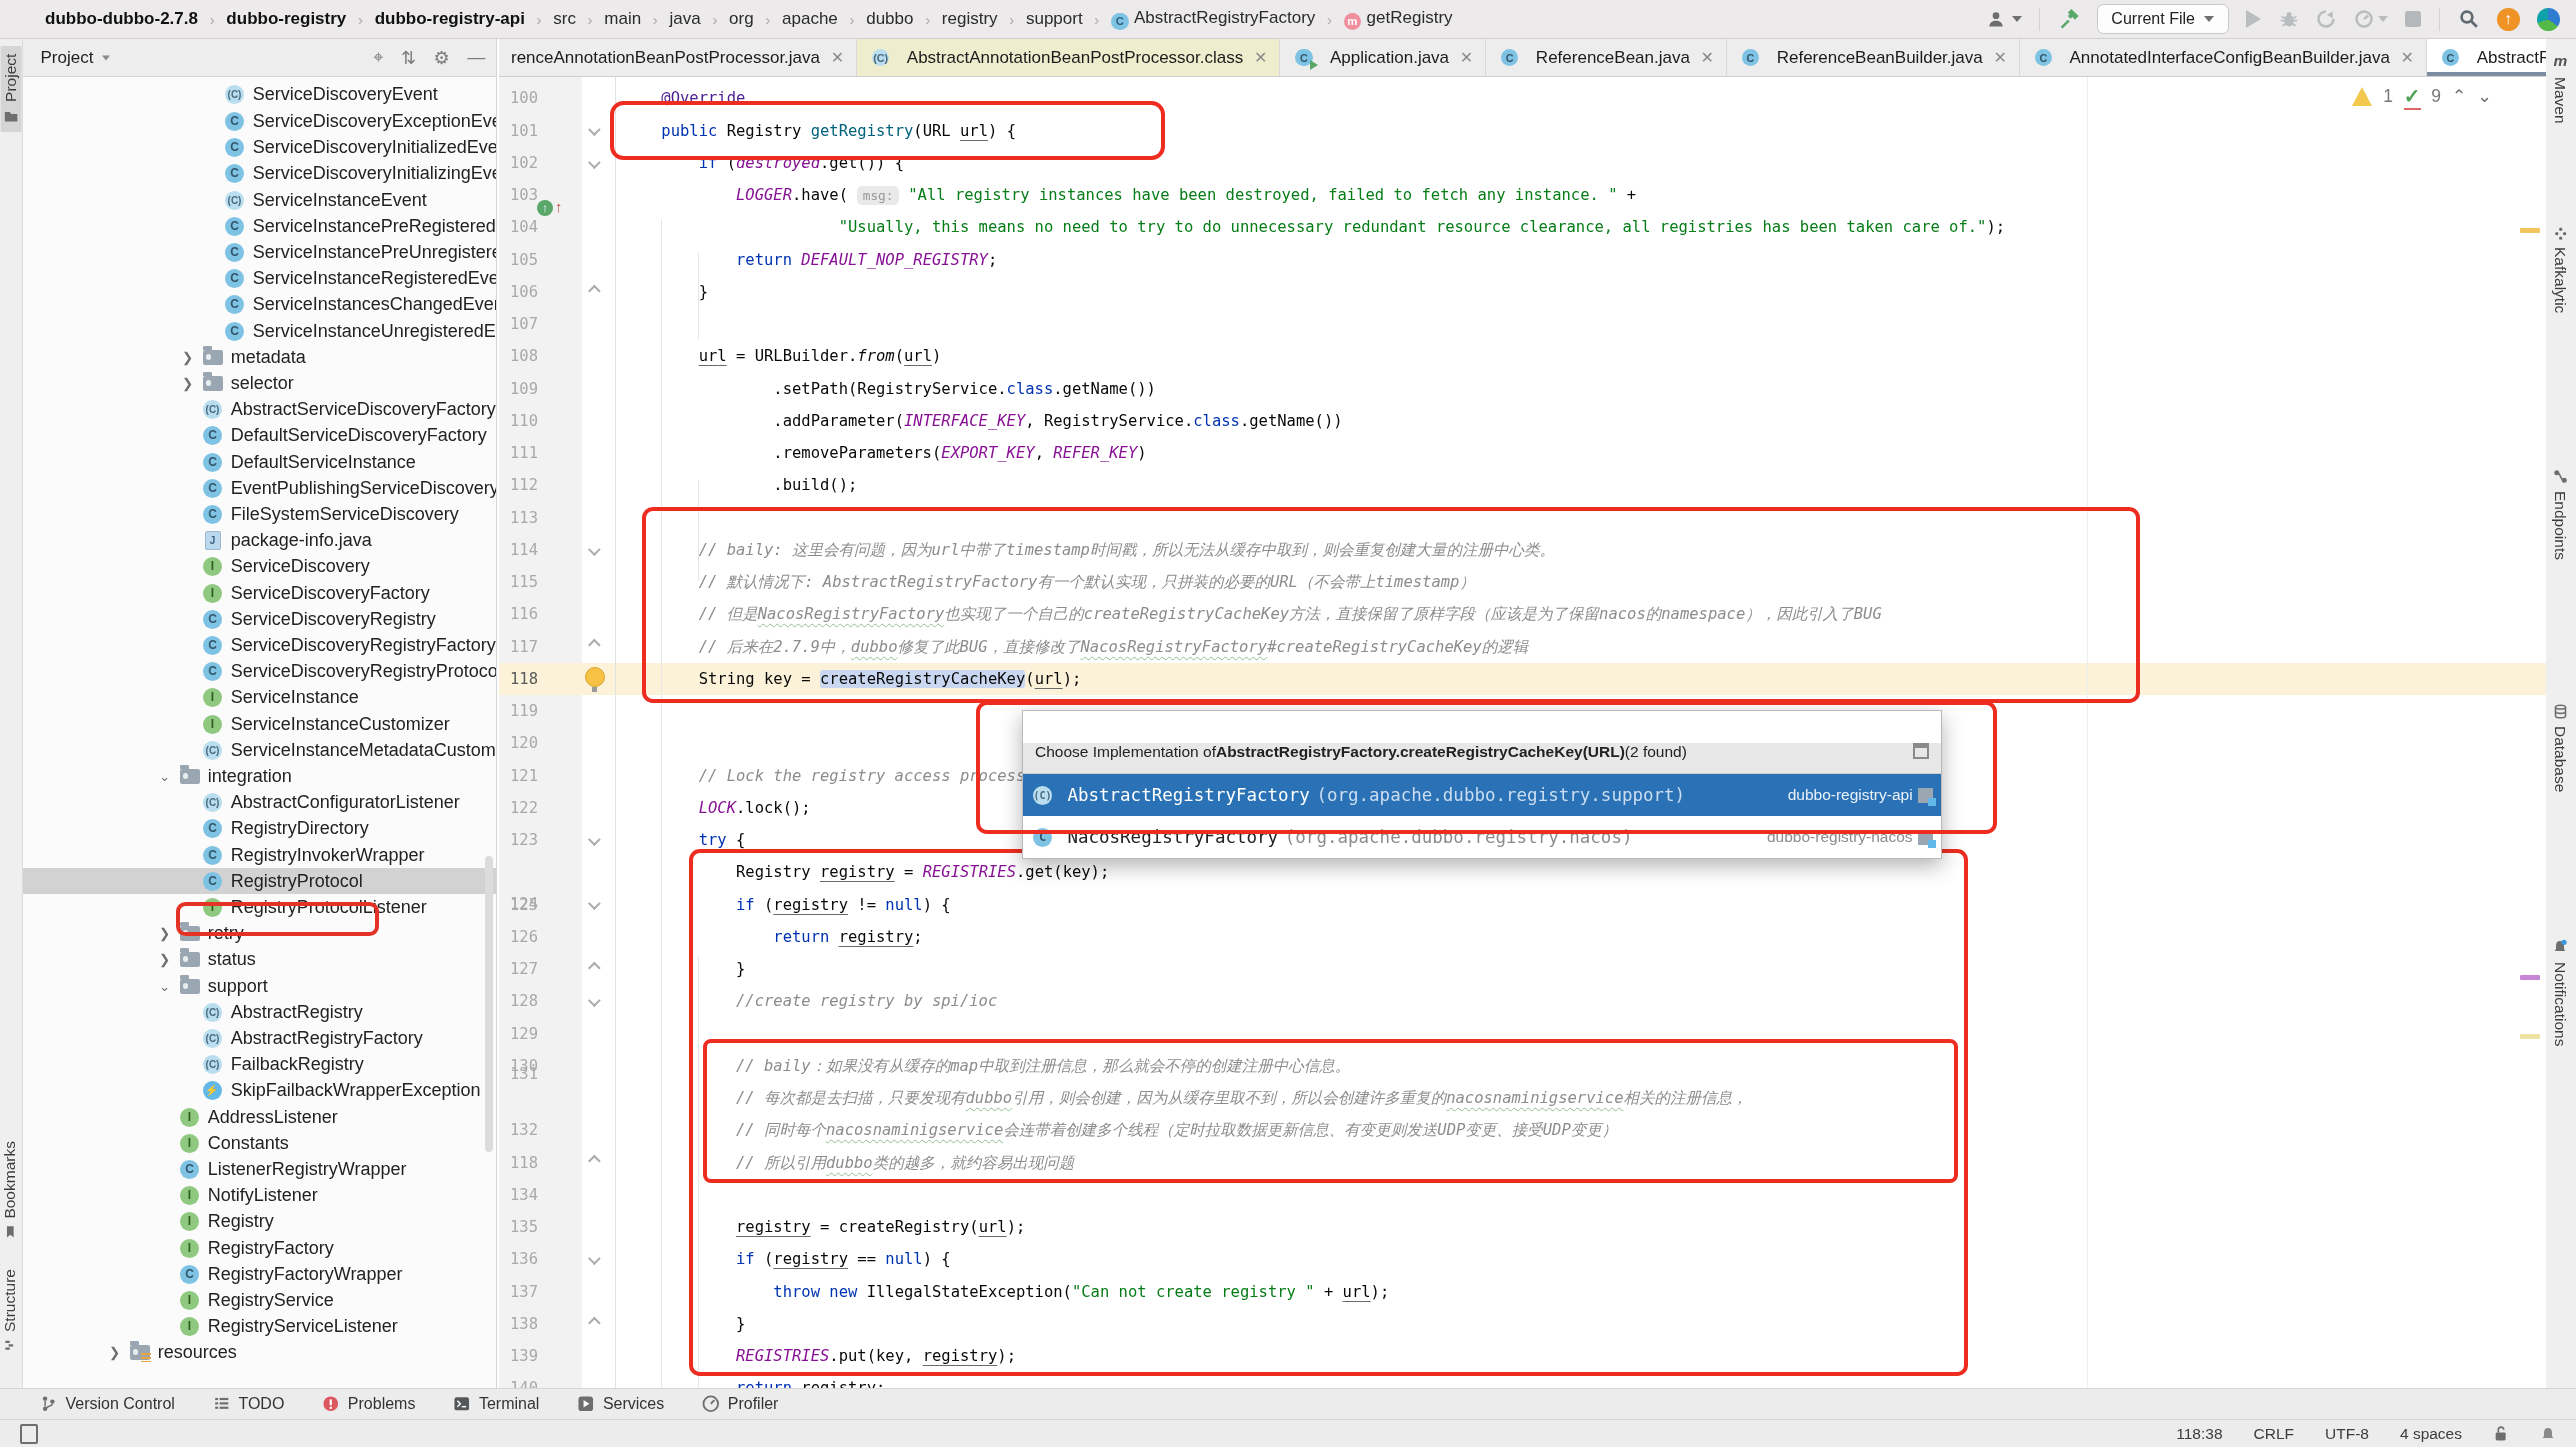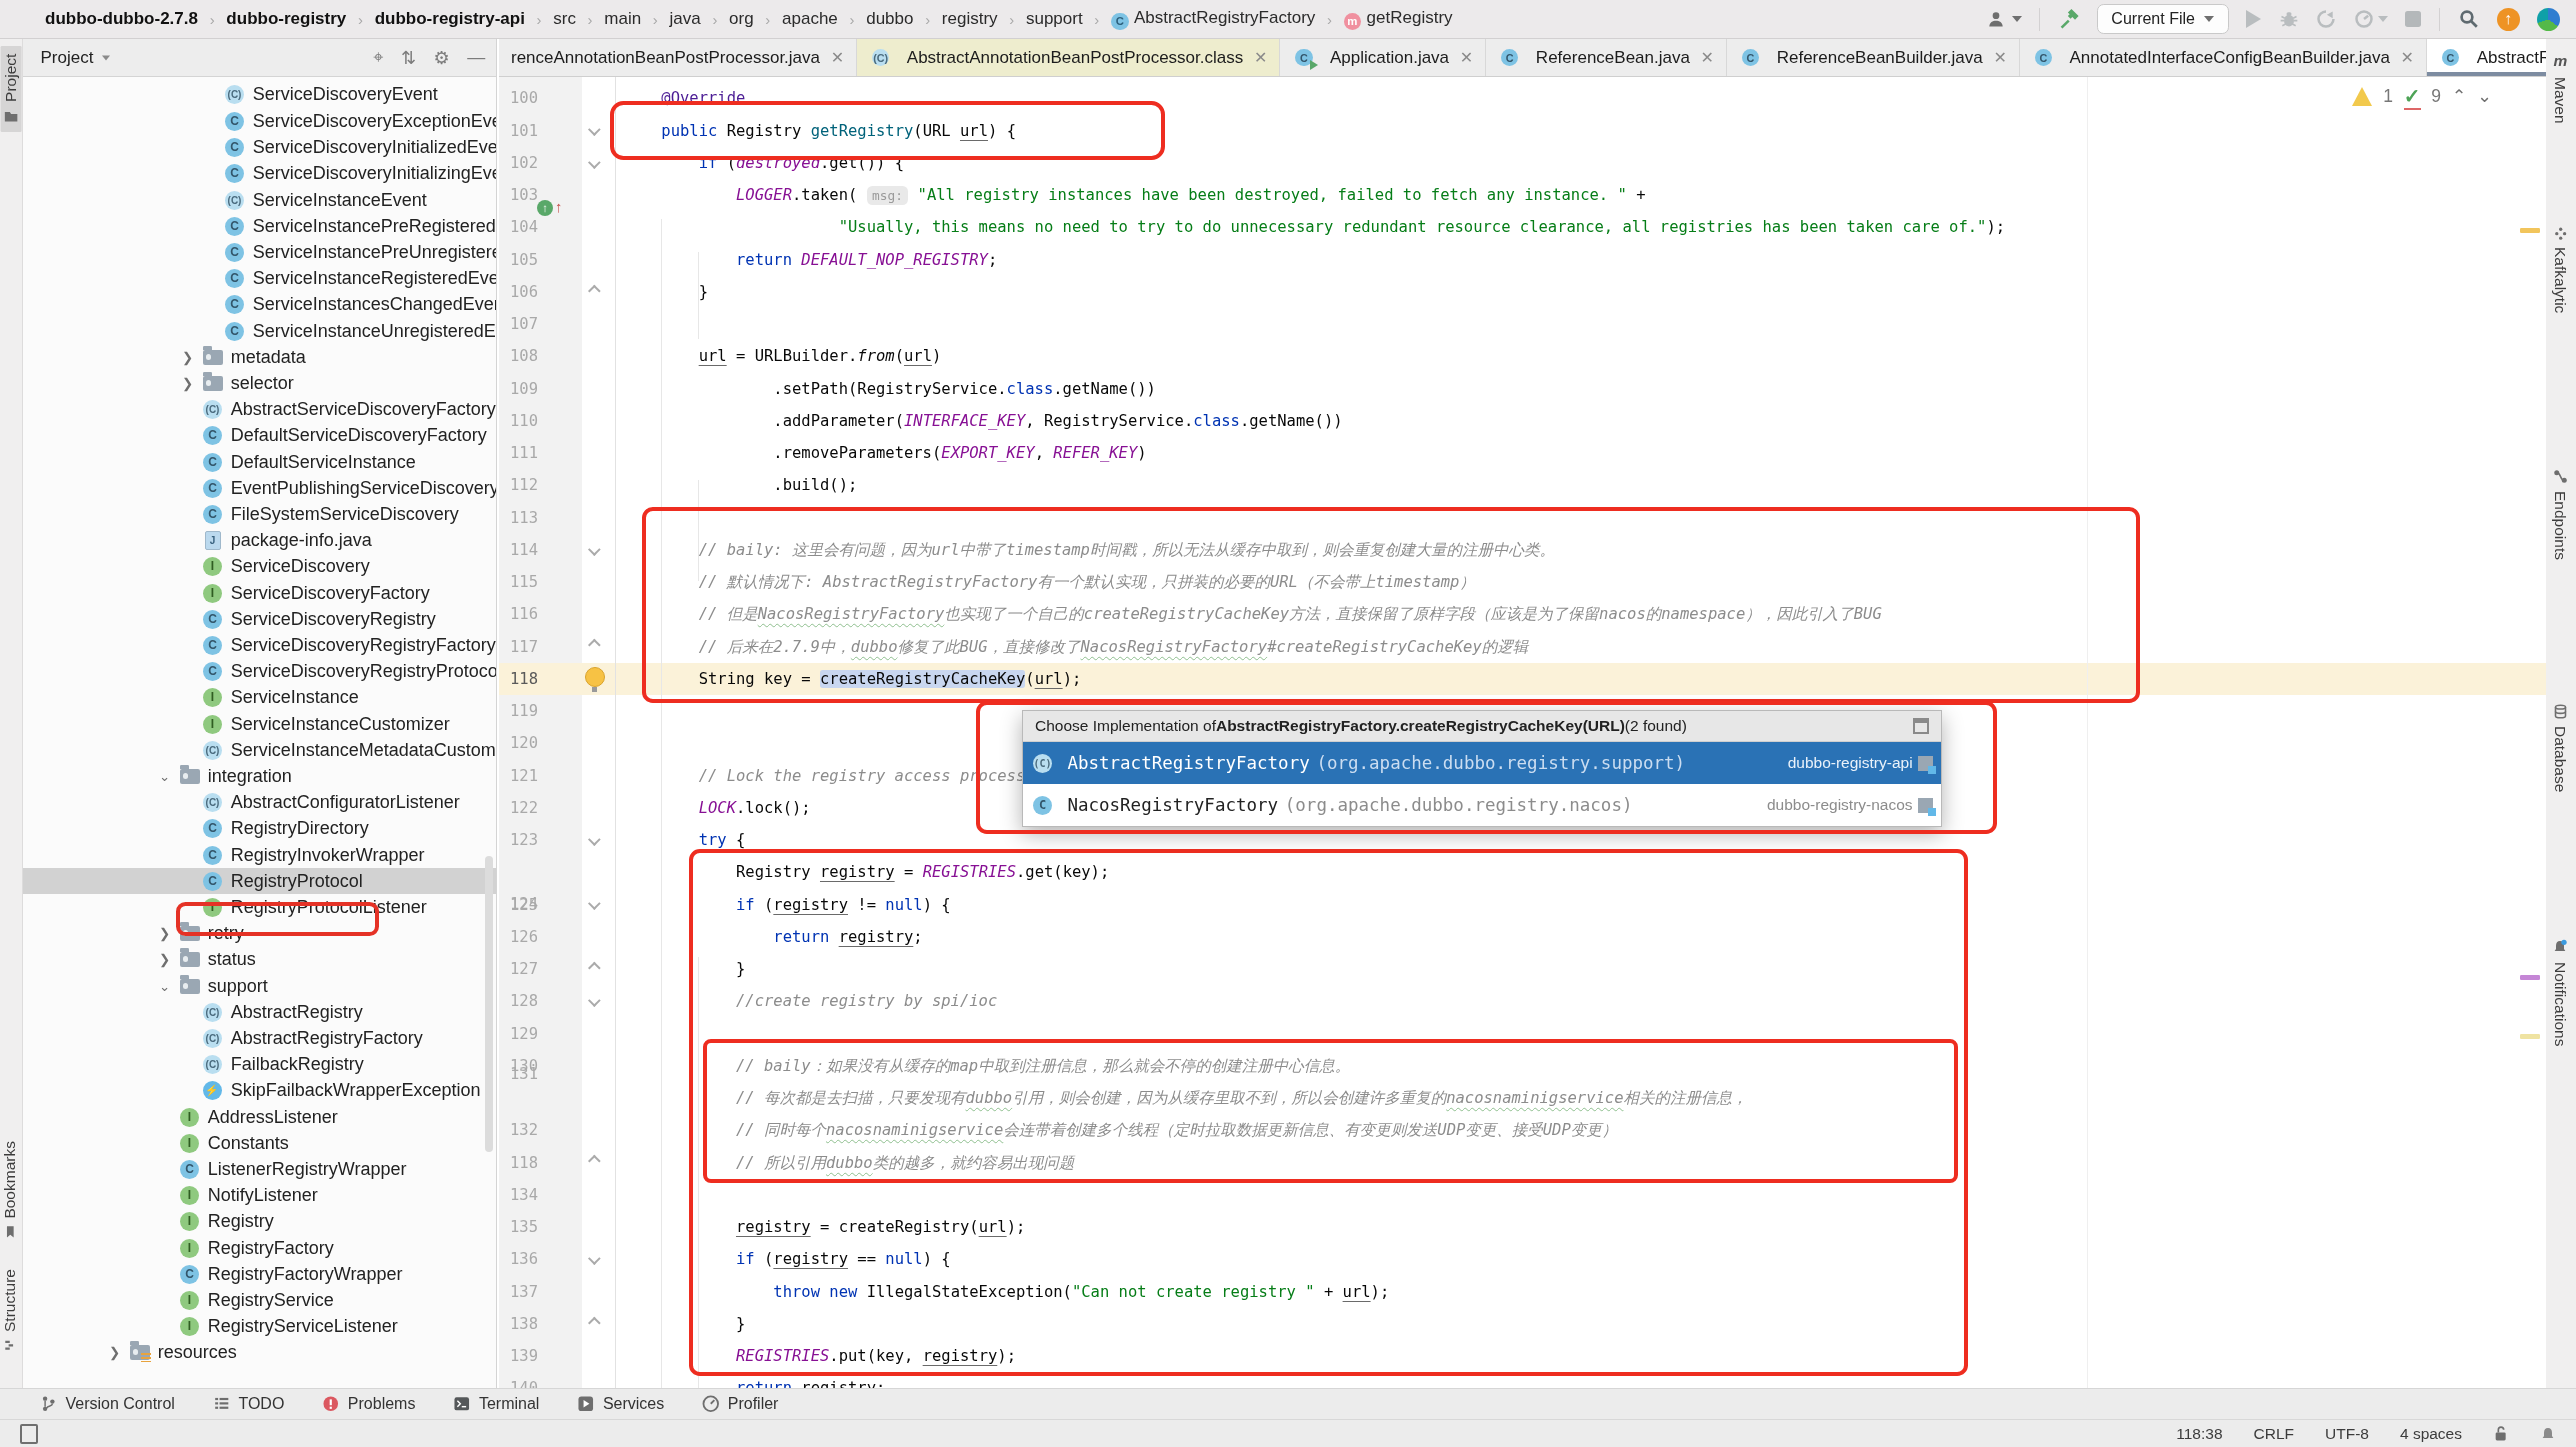--- a/index.html
+++ b/index.html
@@ -96,21 +96,21 @@
   #bulb:after{content:"";position:absolute;left:6px;top:19px;width:5.4px;height:5.4px;background:#9a9a9a;}
   #inspect{right:54px;top:6.7px;display:flex;align-items:center;gap:10.8px;font-size:17.5px;color:#777;}
   .warn-tri{width:0;height:0;border-left:10.8px solid transparent;border-right:10.8px solid transparent;border-bottom:19px solid #F2C94C;position:relative;}
   .check{color:#4DA356;font-size:20px;font-weight:bold;border-bottom:2px solid #D66;}
   .chev{color:#6f6f6f;font-size:17.5px;}
   .stripe-mark{position:absolute;width:20px;height:5.4px;border-radius:1.3px;}
   #margin-guide{left:1588px;top:0;width:1.3px;height:1311px;background:#EFEFEF;}
 
   
   #popup{left:1022px;top:710px;width:920px;background:#fff;border:1.3px solid #B9B9B9;box-shadow:0 6.7px 20px rgba(0,0,0,.3);z-index:40;}
-  #popup-title{height:31px;background:#E7E7E7;border-bottom:1.3px solid #CFCFCF;display:flex;align-items:center;font-size:15.5px;color:#222;padding:0 12px;white-space:nowrap;overflow:hidden;}
+  #popup-title{height:31px;background:#E7E7E7;border-bottom:1.3px solid #CFCFCF;display:flex;font-size:15.5px;color:#222;padding:0 12px;white-space:nowrap;overflow:hidden;margin-top:32px;}
   #popup-title .pin{margin-left:auto;width:16px;height:16px;border:2px solid #8a8a8a;border-top-width:5.4px;}
   .prow{height:42px;display:flex;align-items:center;font-family:"DejaVu Sans Mono",monospace;font-size:17.5px;padding:0 8px;gap:6.7px;white-space:nowrap;}
   .prow.sel{background:#2A72B5;color:#fff;}
   .prow .pkg{color:#8C8C8C;}
   .prow.sel .pkg{color:#CBDDF1;}
   .prow .mod{margin-left:auto;font-family:"Liberation Sans",sans-serif;font-size:15.5px;color:#8C8C8C;display:flex;align-items:center;gap:5.4px;}
   .prow.sel .mod{color:#EAF2FA;}
   .modico{width:15px;height:15px;background:#9AA7B3;position:relative;}
   .modico:after{content:"";position:absolute;right:-3.4px;bottom:-3.4px;width:8px;height:8px;background:#62B8E8;}
 
@@ -715,21 +715,21 @@
   <div id="code-layer">
       <div class="lnum" style="top: 5.4px;">100</div>
       <div class="codeline" style="top: 5.4px;">    <span class="tk-ann">@Override</span></div>
       <div class="lnum" style="top: 38px;">101</div>
       <div class="foldmk v" style="top: 48px;"></div>
       <div class="codeline" style="top: 38px;">    <span class="tk-kw">public </span><span class="tk-pl">Registry </span><span class="tk-md">getRegistry</span><span class="tk-pl">(URL </span><span class="tk-ul">url</span><span class="tk-pl">) {</span></div>
       <div class="lnum" style="top: 70px;">102</div>
       <div class="foldmk v" style="top: 81px;"></div>
       <div class="codeline" style="top: 70px;">        <span class="tk-kw">if </span><span class="tk-pl">(</span><span class="tk-fld">destroyed</span><span class="tk-pl">.get()) {</span></div>
       <div class="lnum" style="top: 102px;">103</div>
-      <div class="codeline" style="top: 102px;">            <span class="tk-fld">LOGGER</span><span class="tk-pl">.taken( </span><span class="tk-hint">msg:</span><span class="tk-pl"> </span><span class="tk-str">"All registry instances have been destroyed, failed to fetch any instance. "</span><span class="tk-pl"> +</span></div>
+      <div class="codeline" style="top: 102px;">            <span class="tk-fld">LOGGER</span><span class="tk-pl">.have( </span><span class="tk-hint">msg:</span><span class="tk-pl"> </span><span class="tk-str">"All registry instances have been destroyed, failed to fetch any instance. "</span><span class="tk-pl"> +</span></div>
       <div class="lnum" style="top: 134px;">104</div>
       <div class="codeline" style="top: 134px;">                       <span class="tk-str">"Usually, this means no need to try to do unnecessary redundant resource clearance, all registries has been taken care of."</span><span class="tk-pl">);</span></div>
       <div class="lnum" style="top: 167px;">105</div>
       <div class="codeline" style="top: 167px;">            <span class="tk-kw">return </span><span class="tk-fld">DEFAULT_NOP_REGISTRY</span><span class="tk-pl">;</span></div>
       <div class="lnum" style="top: 199px;">106</div>
       <div class="foldmk u" style="top: 210px;"></div>
       <div class="codeline" style="top: 199px;">        <span class="tk-pl">}</span></div>
       <div class="lnum" style="top: 231px;">107</div>
       <div class="codeline" style="top: 231px;"></div>
       <div class="lnum" style="top: 263px;">108</div>

